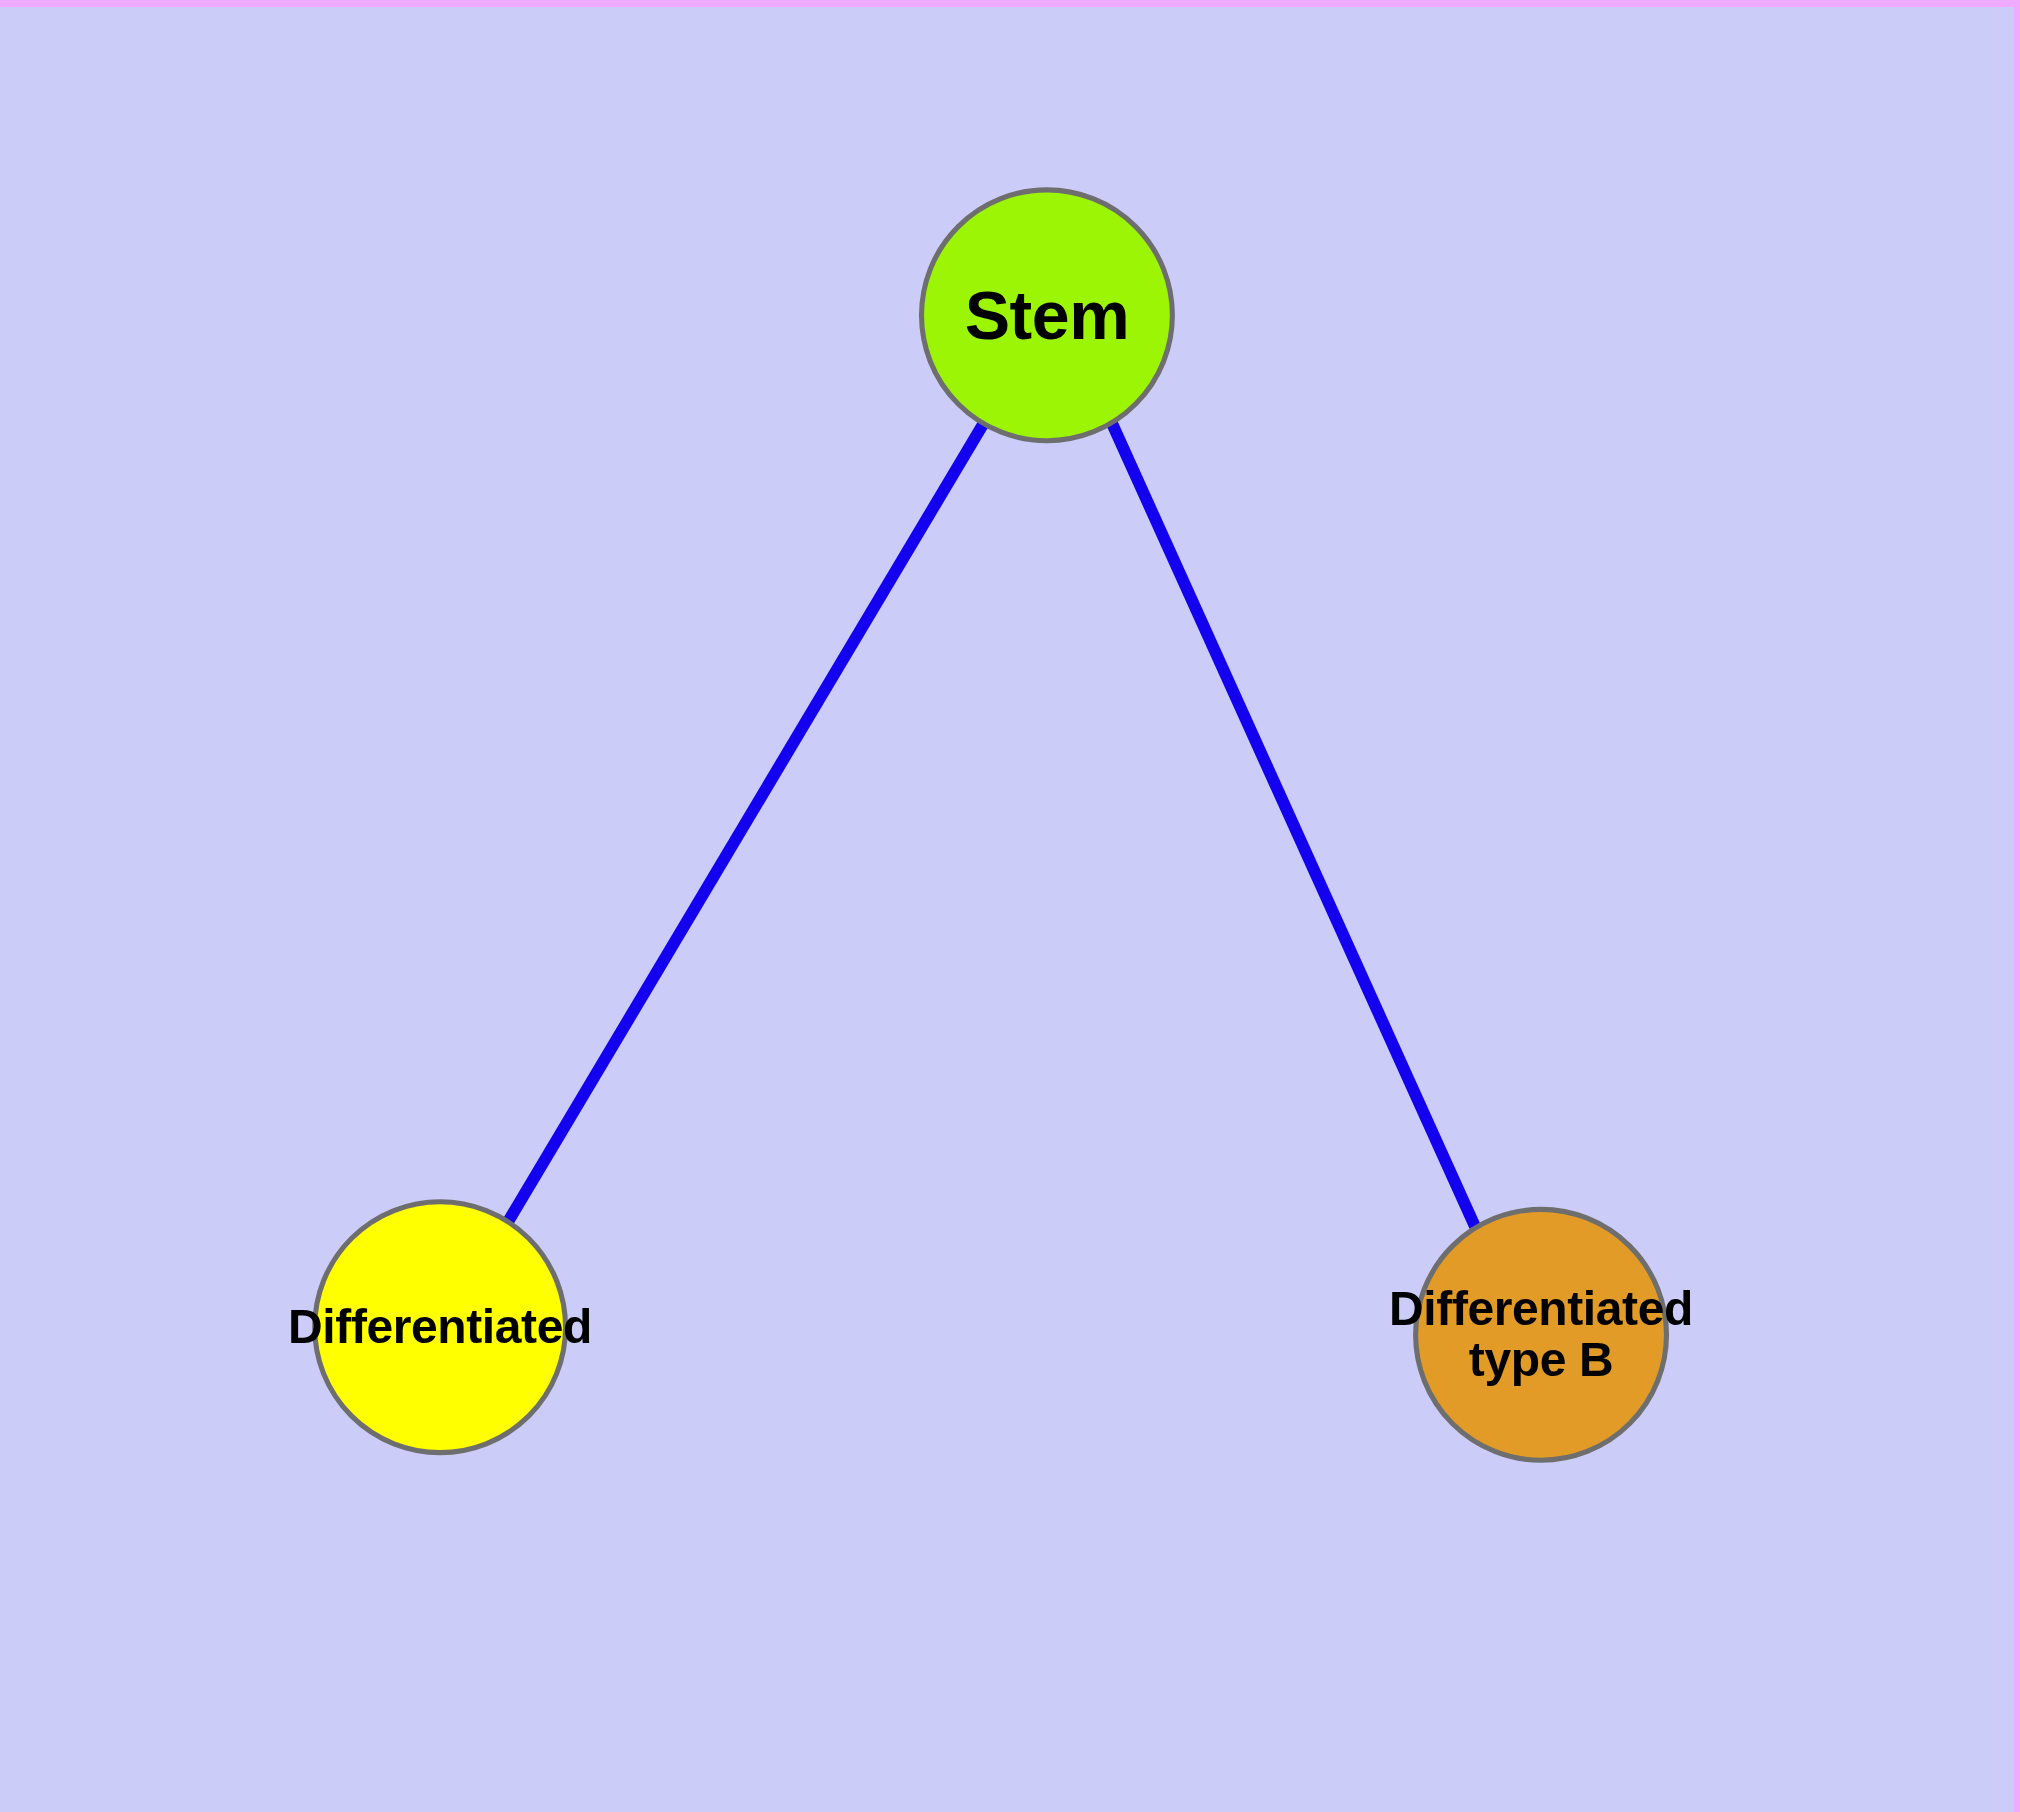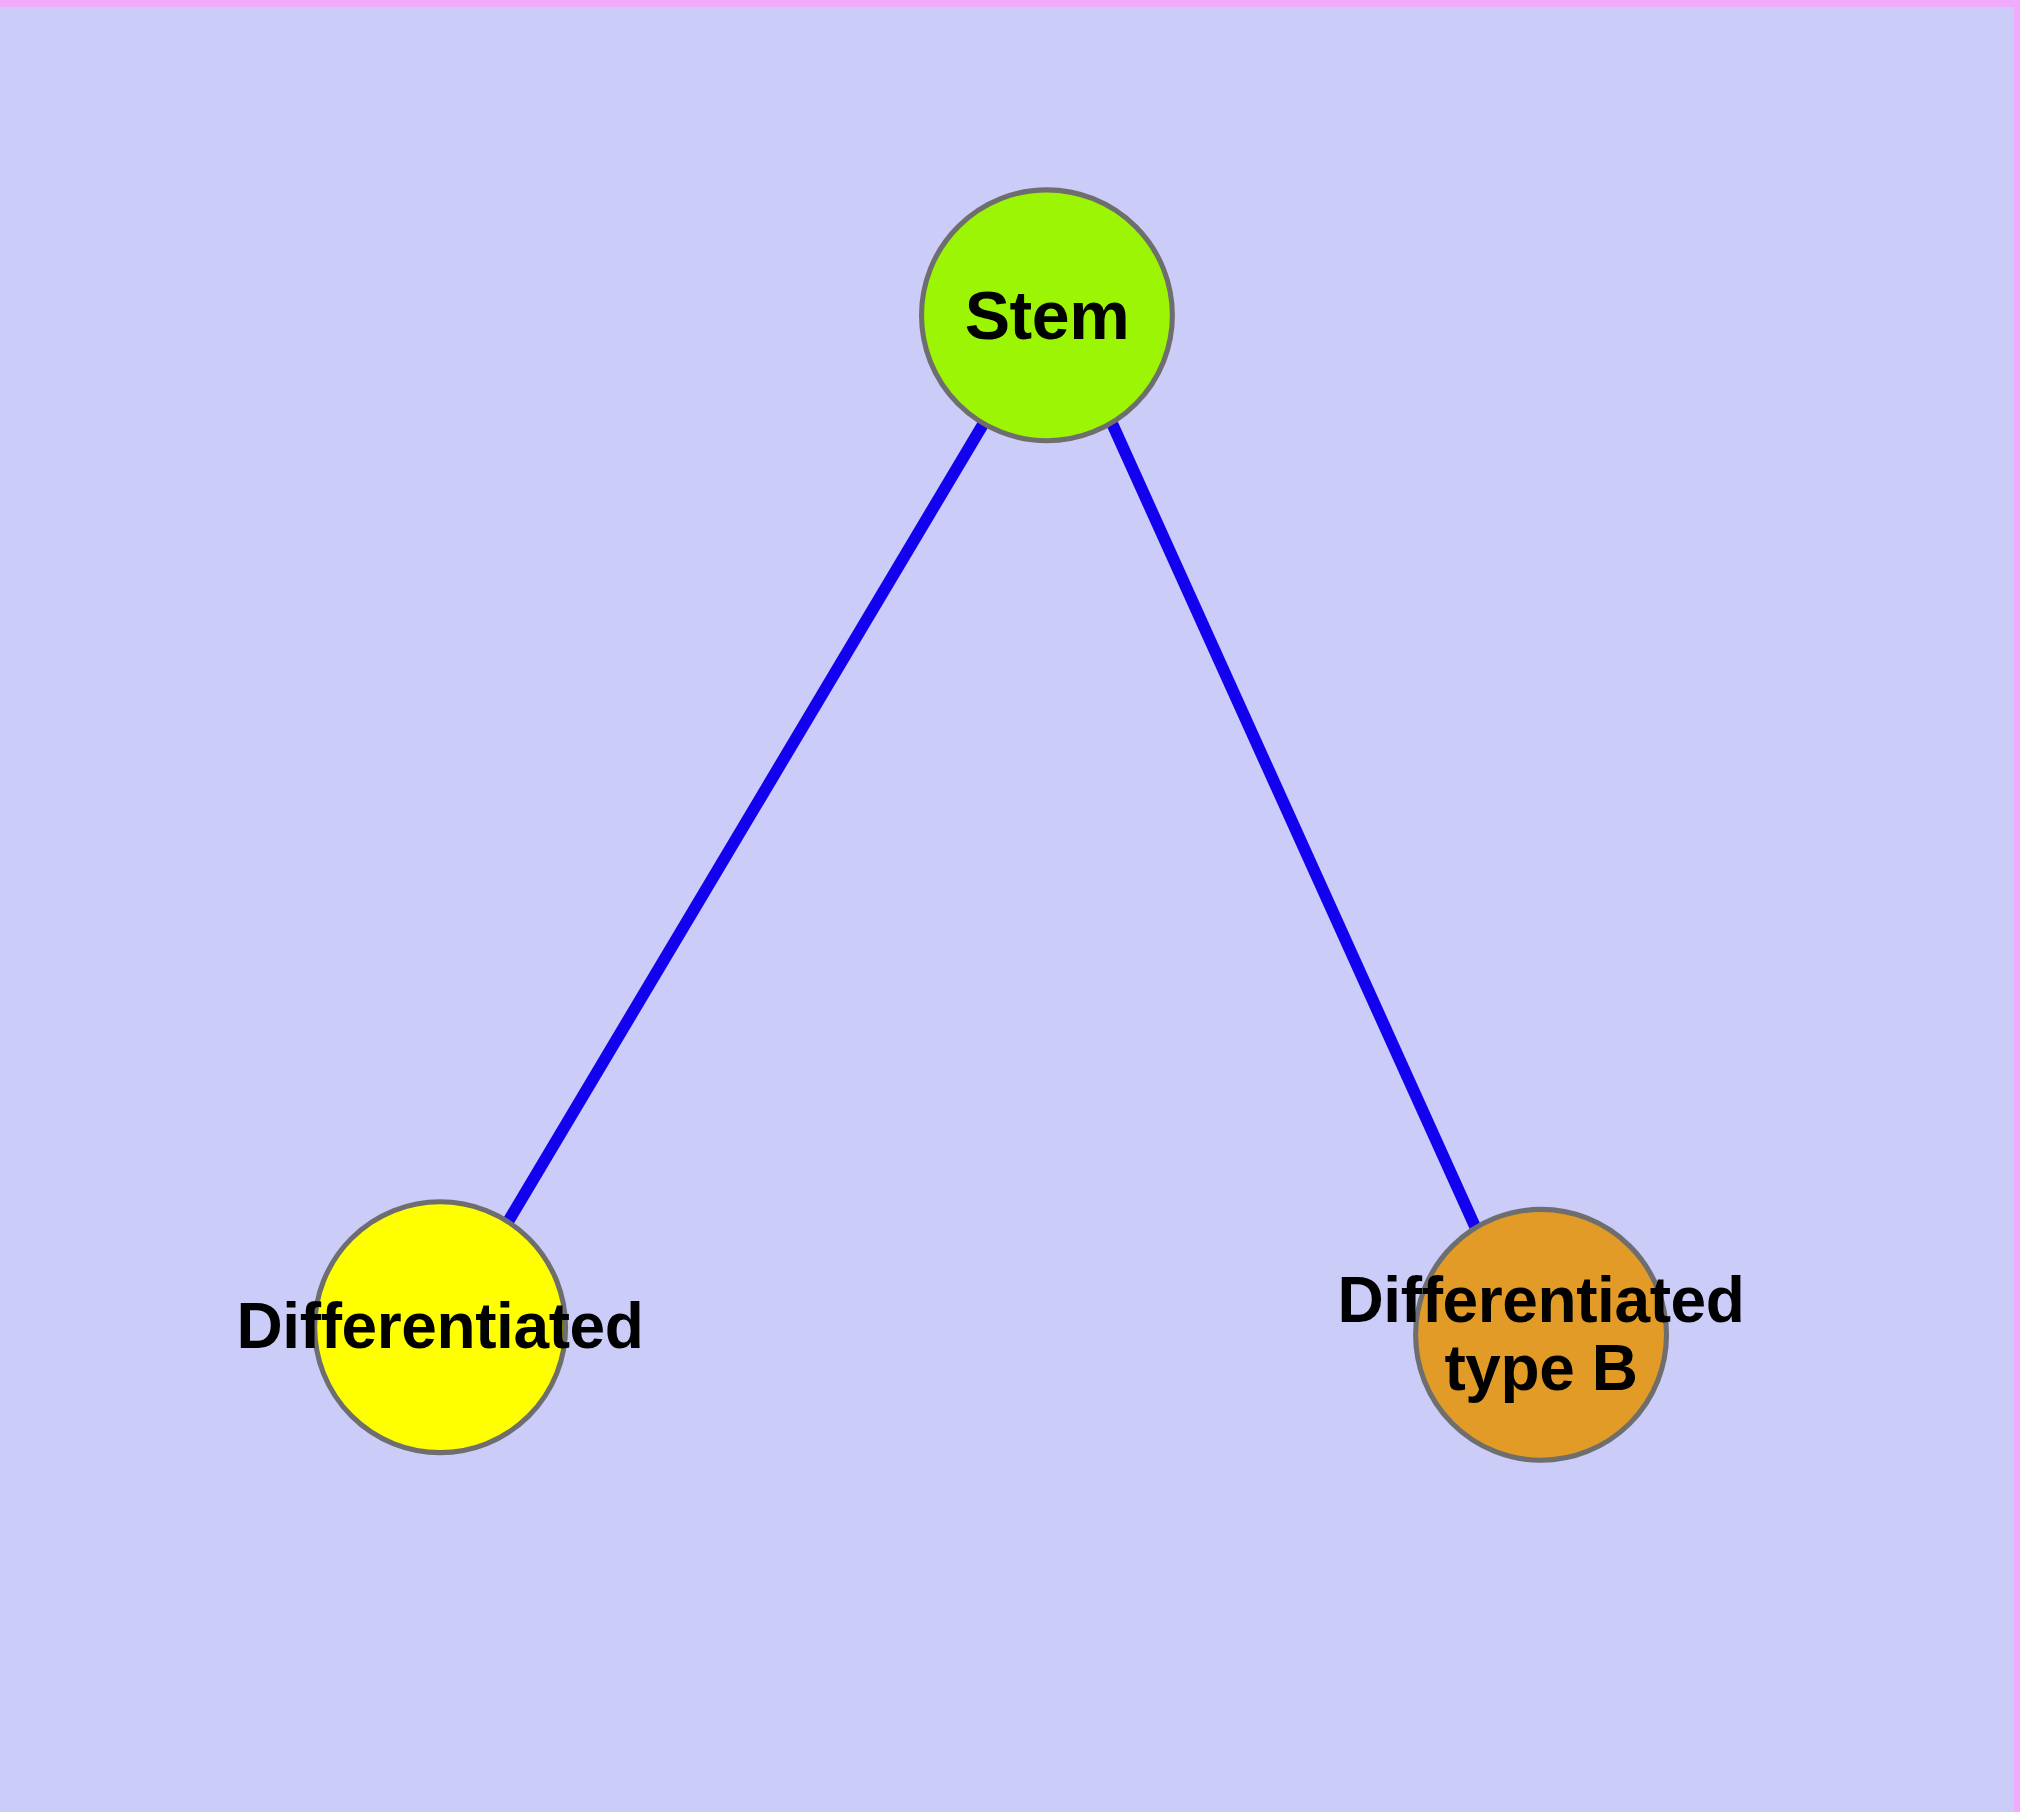--- a/index.html
+++ b/index.html
@@ -28,21 +28,21 @@
     left: 0;
     top: 0;
     width: 2021px;
     height: 1812px;
   }
   .node-label {
     position: absolute;
     text-align: center;
     font-weight: bold;
     color: #000000;
-    font-size: 64px;
+    font-size: 48px;
     line-height: 1.06;
     white-space: nowrap;
     letter-spacing: -0.4px;
     transform: translate(-50%, -50%);
     pointer-events: none;
   }
   .node-label.small {
     font-size: 68px;
   }
 </style>

